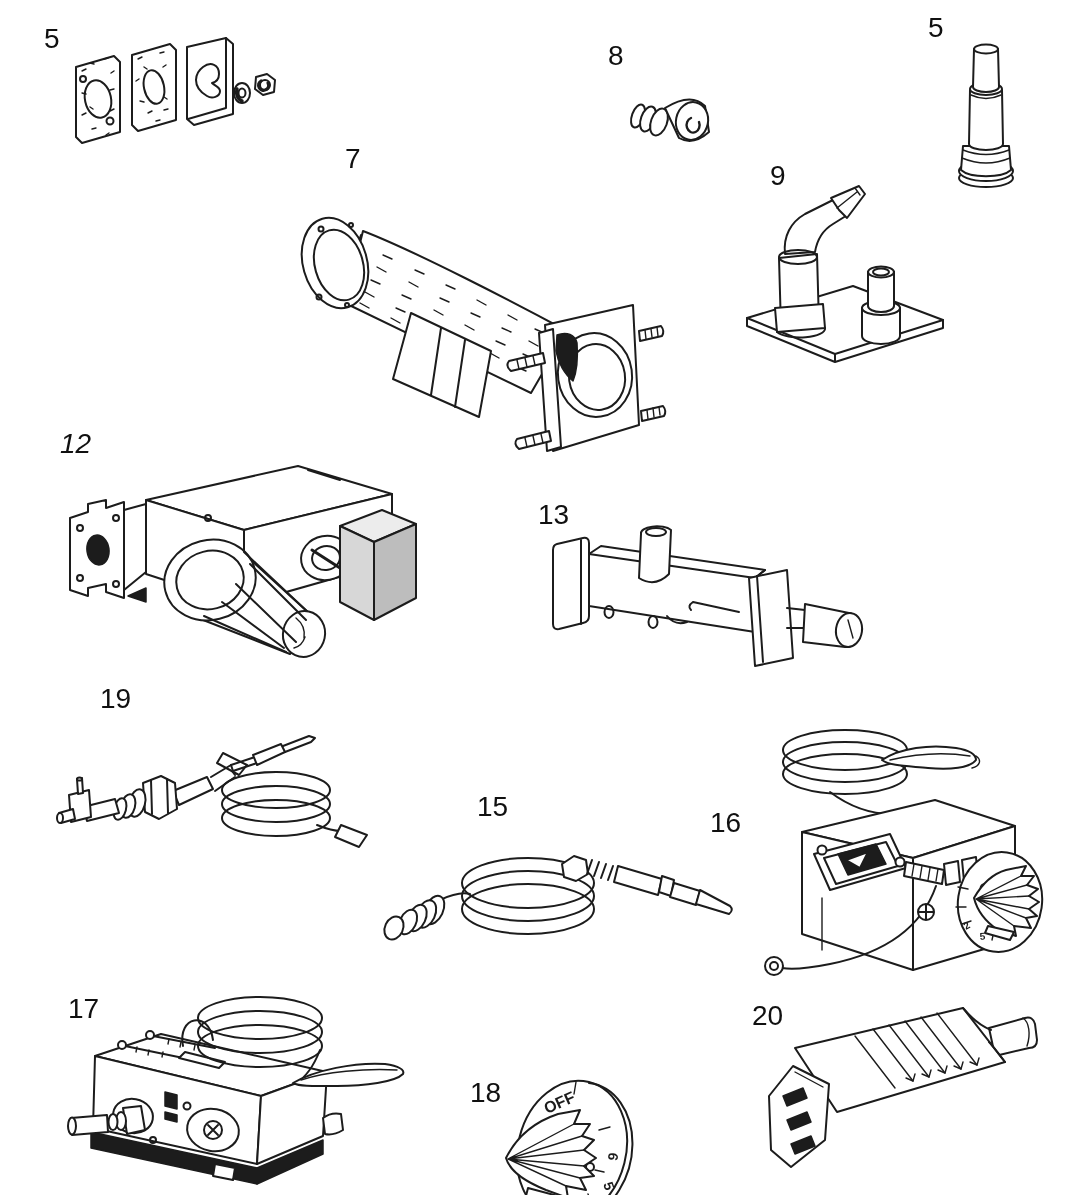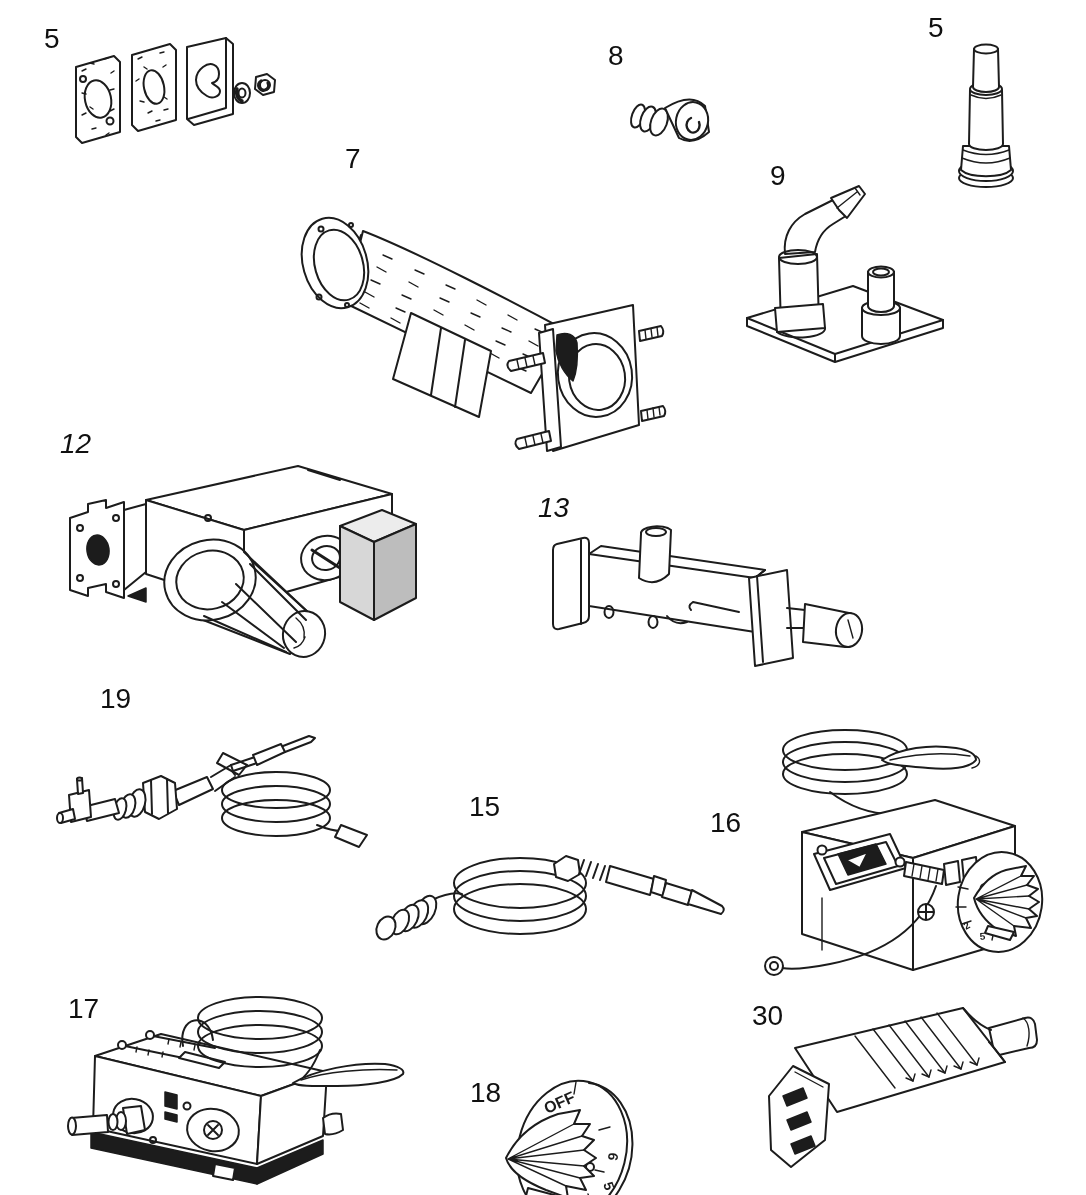--- a/index.html
+++ b/index.html
@@ -159,21 +159,21 @@
       <ellipse class="ln" cx="268" cy="102" rx="14" ry="12" transform="rotate(-10 268 102)"></ellipse>
       <path class="ln" style="stroke-width:3;" d="M254,94 L282,112"></path>
       <path class="fw" d="M284,122 L298,118 L298,136 L286,140 Z"></path>
       <path d="M282,70 L324,54 L358,68 L316,86 Z" style="fill:#ececec;stroke:#1c1c1c;stroke-width:2;stroke-linejoin:round;"></path>
       <path d="M282,70 L316,86 L316,164 L282,146 Z" style="fill:#d7d7d7;stroke:#1c1c1c;stroke-width:2;stroke-linejoin:round;"></path>
       <path d="M316,86 L358,68 L358,142 L316,164 Z" style="fill:#bdbdbd;stroke:#1c1c1c;stroke-width:2;stroke-linejoin:round;"></path>
     </svg>
   </div>
 
   <div class="part" style="left:535px;top:490px;width:335px;height:185px;">
-    <span class="part-label" style="left:3px;top:4px;font-style:italic;">13</span>
+    <span class="part-label" style="left:3px;top:11px;">13</span>
     <svg class="drawing" style="left:8px;top:30px;" width="325" height="150" viewBox="0 0 325 150">
       <path class="fw" d="M14,24 L40,18 Q46,17 46,23 L46,96 Q46,102 40,103 L16,109 Q10,110 10,104 L10,30 Q10,25 14,24 Z"></path>
       <path class="ln" d="M38,20 L38,104"></path>
       <path class="fw" d="M46,34 L58,26 L222,50 L212,58 L212,112 L46,86 Z"></path>
       <path class="ln" d="M46,34 L212,58 M212,58 L222,50"></path>
       <path class="fw" d="M98,14 L96,58 Q112,68 126,54 L128,10 A16,7 0 0 0 98,14 Z"></path>
       <ellipse class="ln" cx="113" cy="12" rx="10" ry="4"></ellipse>
       <ellipse class="ln" cx="66" cy="92" rx="4.5" ry="6"></ellipse>
       <ellipse class="ln" cx="110" cy="102" rx="4.5" ry="6"></ellipse>
       <path class="ln" d="M124,96 q8,10 20,6 M150,82 q-6,4 -2,8 M150,82 L196,92"></path>
@@ -208,21 +208,21 @@
       <ellipse class="fw" cx="65" cy="96" rx="6" ry="11" transform="rotate(15 65 96)"></ellipse>
       <path class="fw" d="M28,94 L60,86 L64,100 L32,108 Z"></path>
       <path class="fw" d="M14,82 L34,77 L36,104 L16,109 Z"></path>
       <path class="fw" d="M22,66 L27,65 L28,80 L23,81 Z"></path>
       <ellipse class="fw" cx="24.5" cy="66" rx="2.5" ry="1.6"></ellipse>
       <path class="fw" d="M4,100 L18,96 L20,106 L6,110 Z"></path>
       <ellipse class="fw" cx="5" cy="105" rx="3" ry="5"></ellipse>
     </svg>
   </div>
 
-  <div class="part" style="left:368px;top:793px;width:360px;height:165px;">
+  <div class="part" style="left:376px;top:793px;width:360px;height:165px;">
     <span class="part-label" style="left:101px;top:0;">15</span>
     <svg class="drawing" style="left:2px;top:45px;" width="358" height="112" viewBox="0 0 358 112">
       <ellipse class="ln" cx="150" cy="45" rx="66" ry="25"></ellipse>
       <ellipse class="ln" cx="150" cy="58" rx="66" ry="25"></ellipse>
       <ellipse class="ln" cx="150" cy="71" rx="66" ry="25"></ellipse>
       <path class="ln" d="M62,62 C75,56 84,54 92,56"></path>
       <ellipse class="fw" cx="56" cy="72" rx="9" ry="15" transform="rotate(25 56 72)"></ellipse>
       <ellipse class="fw" cx="48" cy="76" rx="9" ry="14.5" transform="rotate(25 48 76)"></ellipse>
       <ellipse class="fw" cx="39" cy="80" rx="8.5" ry="14" transform="rotate(25 39 80)"></ellipse>
       <ellipse class="fw" cx="30" cy="84" rx="8" ry="13" transform="rotate(25 30 84)"></ellipse>
@@ -327,21 +327,21 @@
       <text transform="translate(80,134) rotate(48)" style="font-size:14px;font-weight:700;">4</text>
       <text transform="translate(48,134) rotate(-35)" style="font-size:14px;font-weight:700;">2</text>
       <circle class="ln" cx="90" cy="95" r="4"></circle>
       <path class="fw" d="M6,86 C16,66 34,50 58,42 L80,38 L74,52 L90,52 L82,64 L94,68 L84,78 L96,86 L84,94 L94,104 L80,106 L86,118 L66,114 L68,126 L46,118 C26,110 10,100 6,86 Z"></path>
       <path class="thin" d="M8,87 L74,52 M8,87 L82,64 M8,87 L84,78 M8,87 L84,94 M8,87 L80,106 M8,87 L66,114"></path>
       <path class="fw" d="M28,116 L58,124 L54,132 L26,124 Z"></path>
     </svg>
   </div>
 
   <div class="part" style="left:750px;top:995px;width:300px;height:190px;">
-    <span class="part-label" style="left:2px;top:7px;">30</span>
+    <span class="part-label" style="left:2px;top:7px;">20</span>
     <svg class="drawing" style="left:5px;top:5px;" width="285" height="180" viewBox="0 0 285 180">
       <path class="fw" d="M234,28 L270,18 Q278,16 280,24 L282,40 Q282,48 274,48 L240,56 Z"></path>
       <path class="thin" d="M268,18 C274,22 276,34 272,46"></path>
       <path class="fw" d="M40,48 L208,8 L250,62 L82,112 Z"></path>
       <path class="ln" d="M208,8 C218,20 226,26 236,30 M250,62 C242,52 238,46 234,42"></path>
       <path class="thin" d="M100,36 L140,88"></path>
       <path class="thin" d="M118,29 L158,81 M134,25 L174,77 M150,21 L190,73 M166,17 L206,69 M182,13 L222,65"></path>
       <path class="thin" d="M158,81 l-7,-3 M158,81 l2,-7 M174,77 l-7,-3 M174,77 l2,-7 M190,73 l-7,-3 M190,73 l2,-7 M206,69 l-7,-3 M206,69 l2,-7 M222,65 l-7,-3 M222,65 l2,-7"></path>
       <path class="fw" d="M14,96 L38,66 L74,84 L70,140 L36,167 L16,150 Z"></path>
       <path class="thin" d="M40,72 L68,87"></path>

